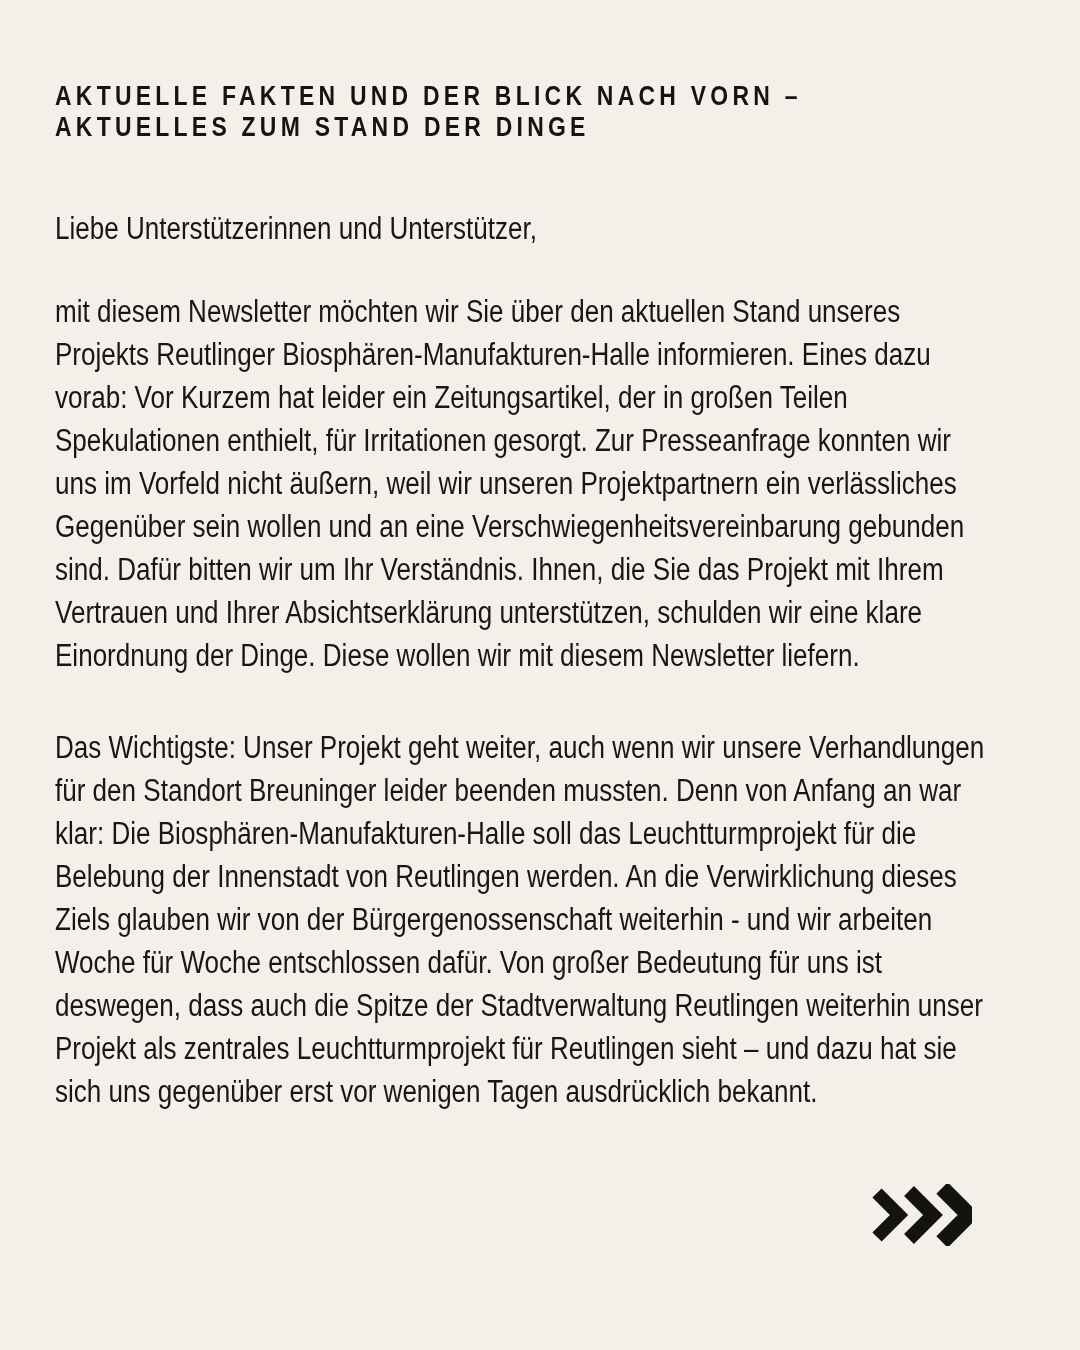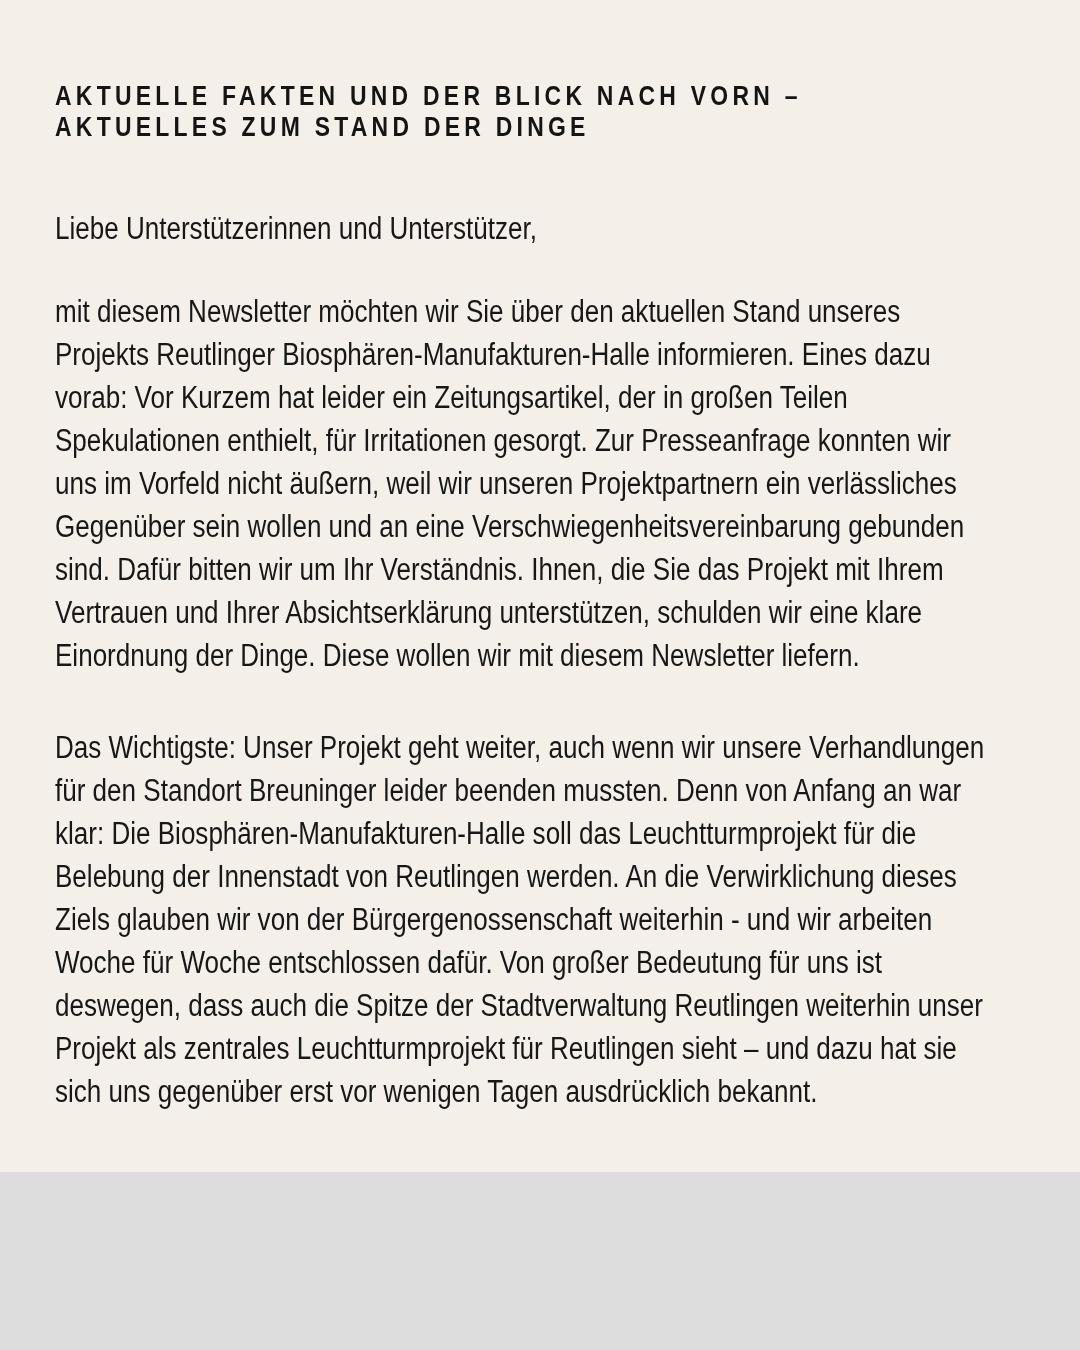--- a/index.html
+++ b/index.html
@@ -4,21 +4,21 @@
 <title>Newsletter Slide</title>
 <style>
   html, body {
     margin: 0;
     padding: 0;
     background: #ddd;
   }
   .page {
     position: relative;
     width: 1080px;
-    height: 1172px;
+    height: 1350px;
     background: #f4f0e9;
     overflow: hidden;
     font-family: "Liberation Sans", sans-serif;
     color: #161616;
   }
   .heading {
     position: absolute;
     left: 55px;
     top: 81px;
     font-size: 27px;

